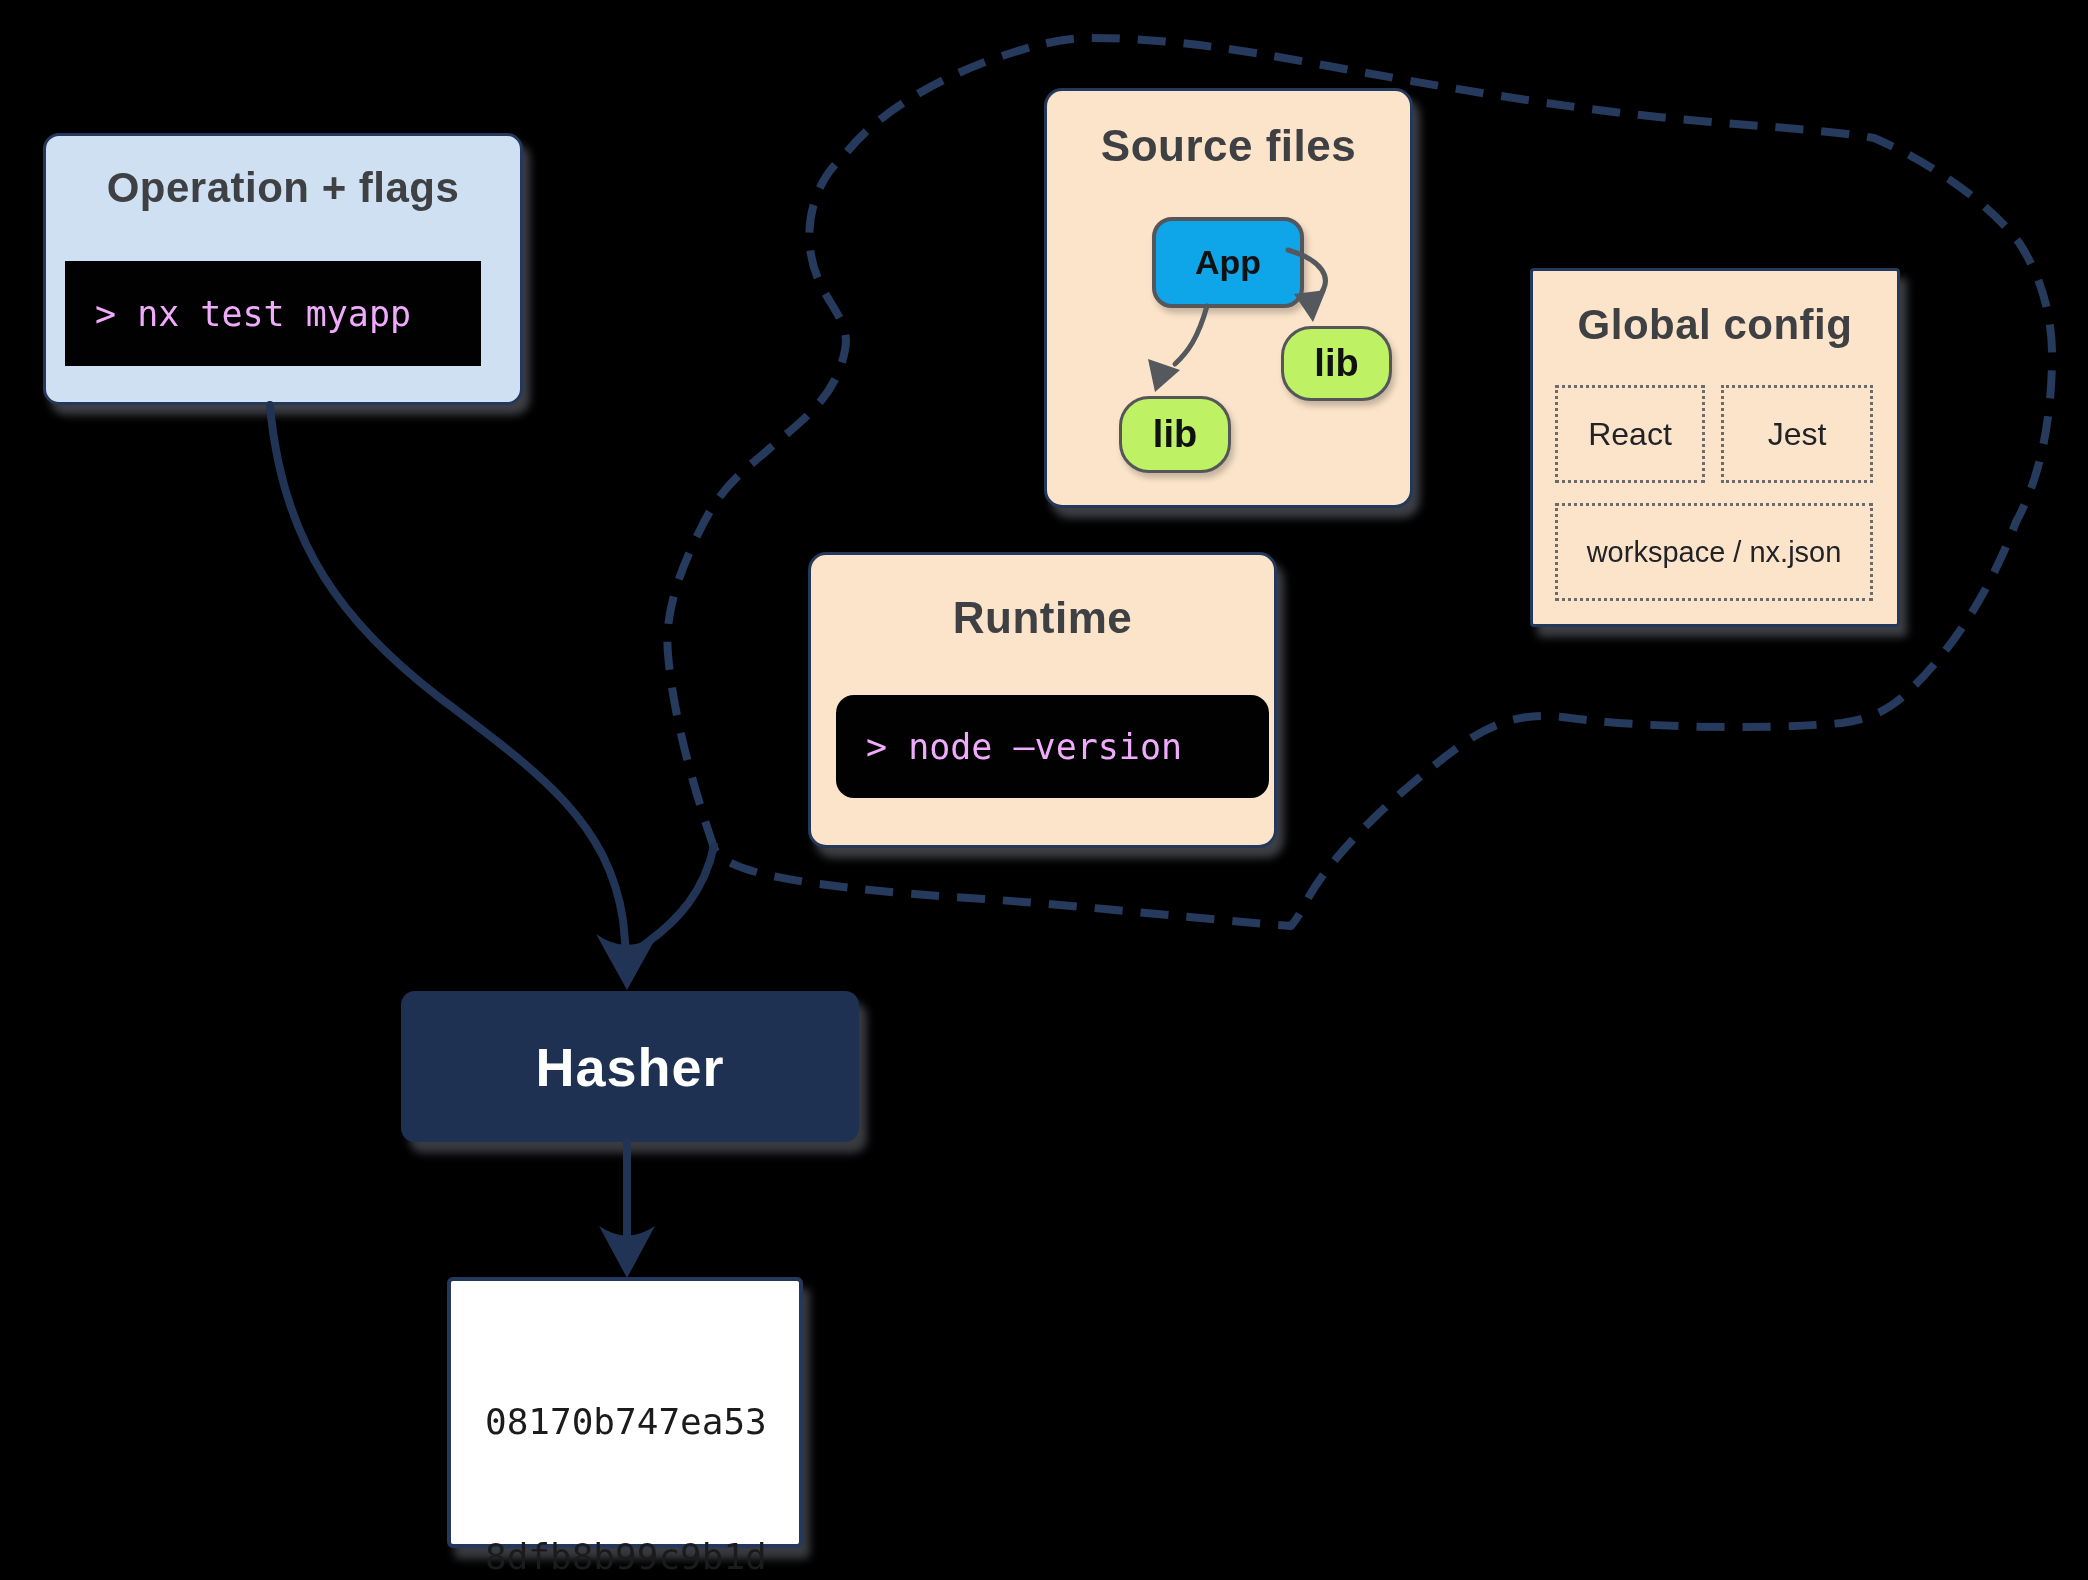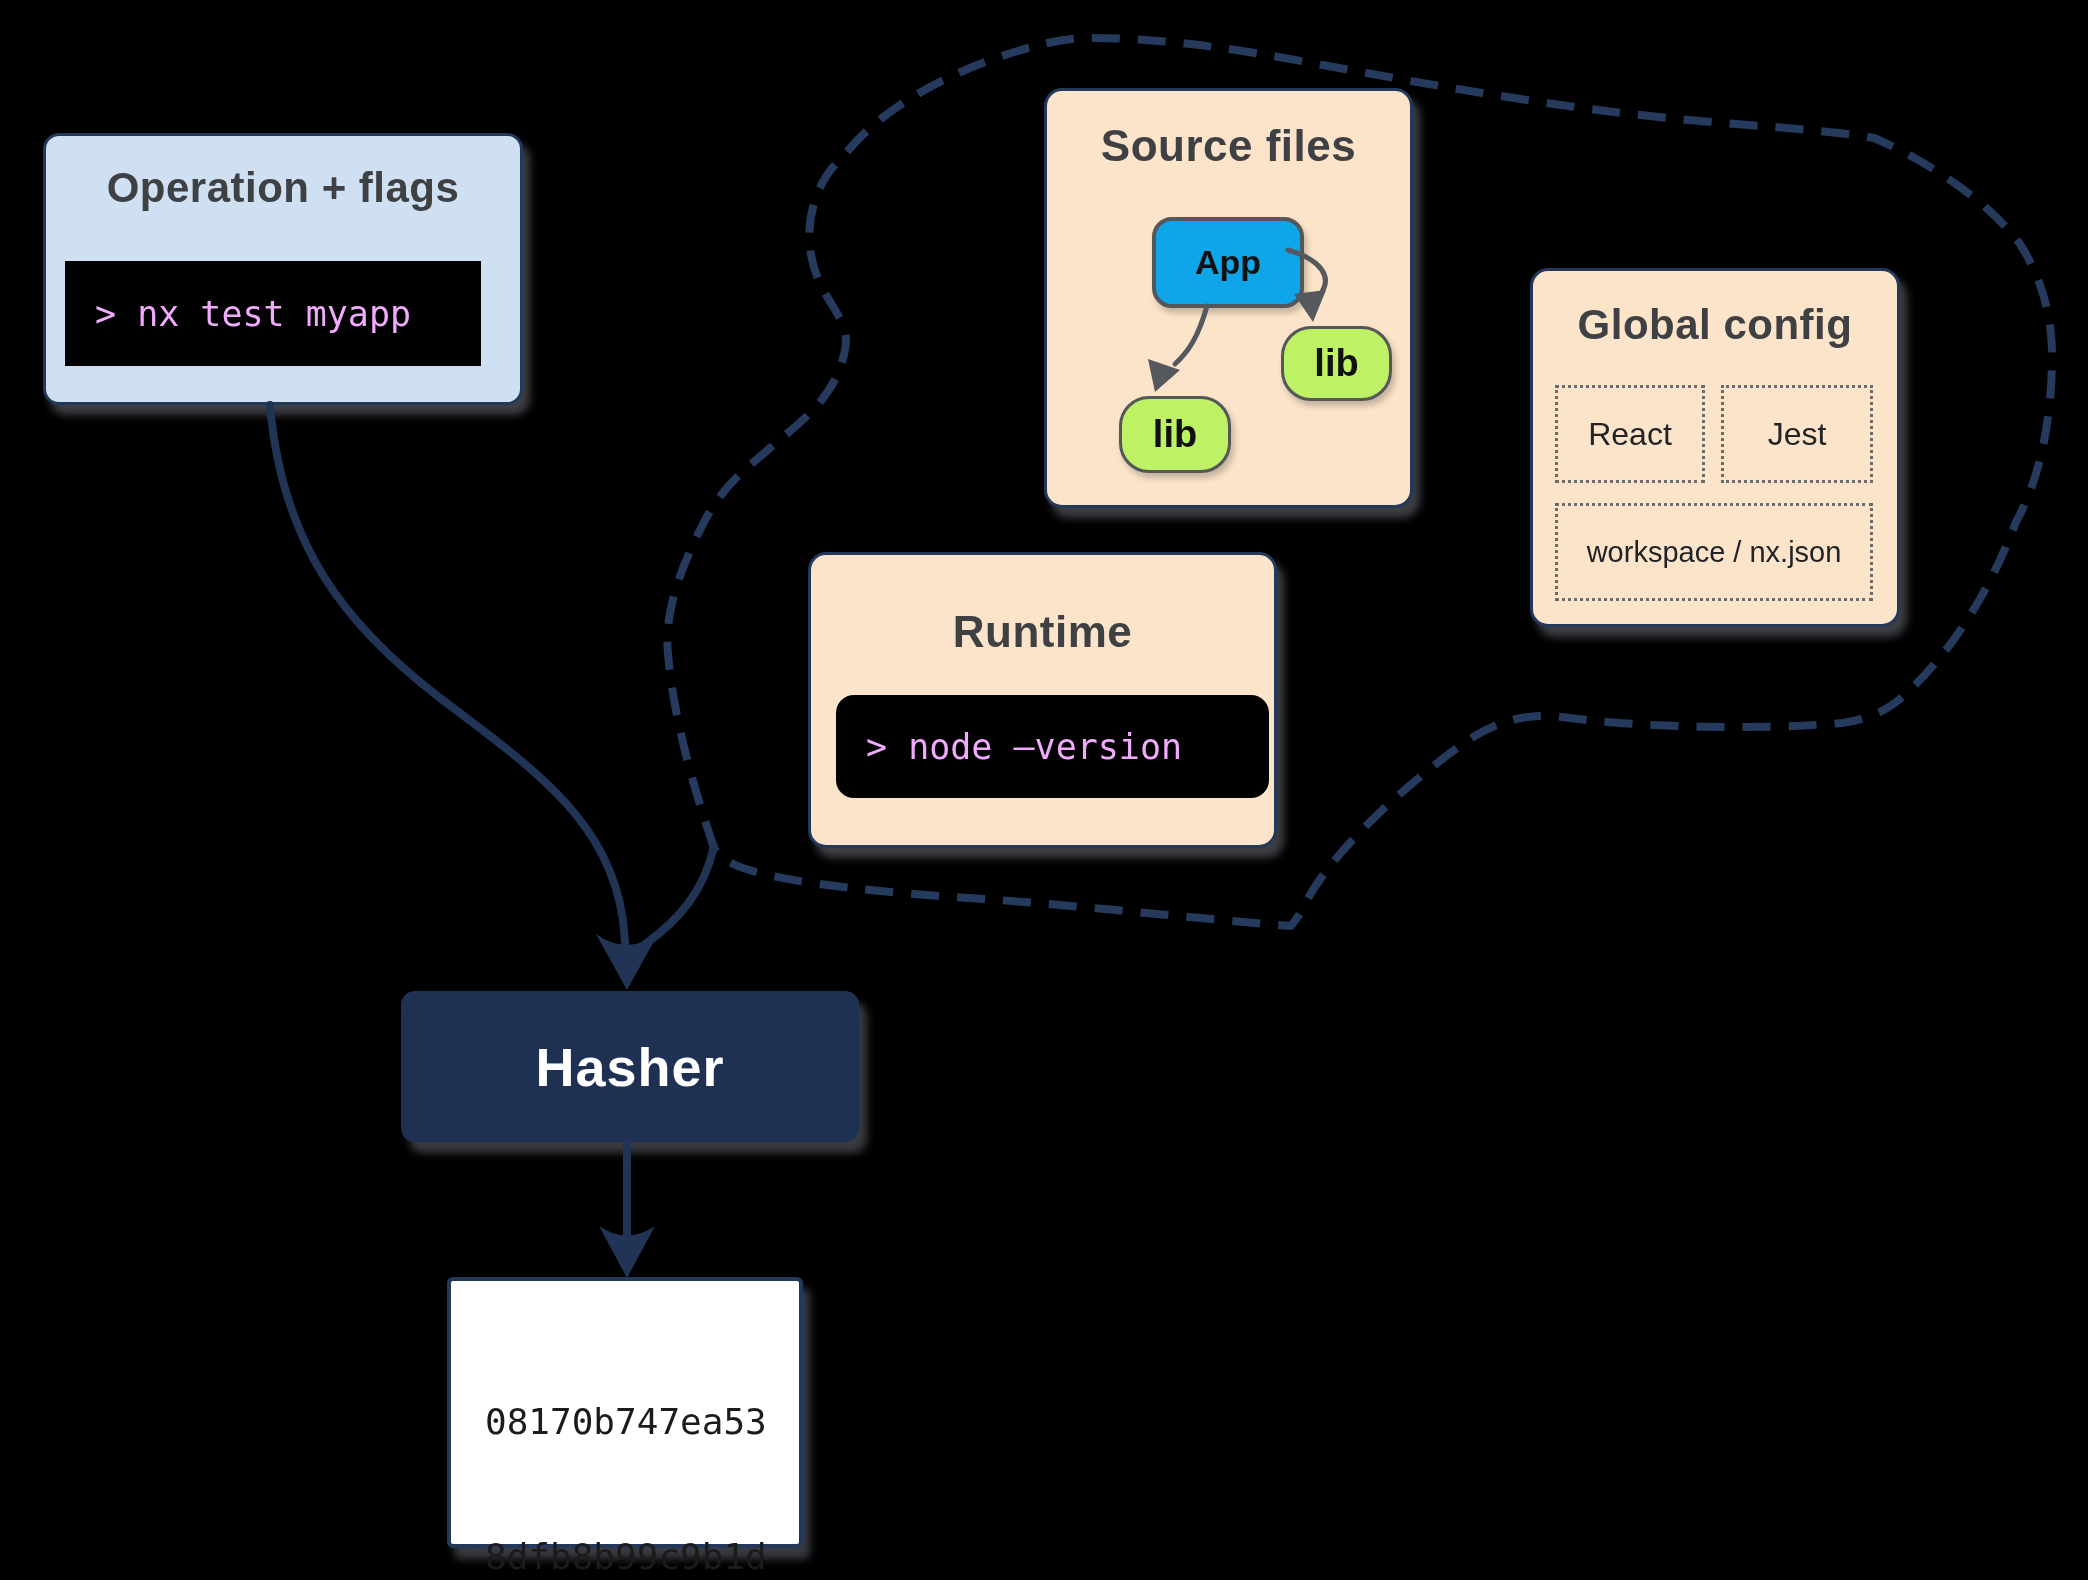--- a/index.html
+++ b/index.html
@@ -60,38 +60,38 @@
     justify-content: center;
     font-weight: bold;
     color: #111;
     box-shadow: 3px 5px 6px rgba(0,0,0,0.22);
   }
   .app-node  { left: 105px; top: 126px; width: 152px; height: 91px; background: #0ea5e9; border-radius: 20px; font-size: 34px; }
   .lib-node  { background: #bef264; border-radius: 30px; font-size: 38px; border-width: 3px; }
   .lib-right { left: 234px; top: 235px; width: 111px; height: 75px; }
   .lib-left  { left: 72px;  top: 305px; width: 112px; height: 77px; }
   
-  .global-box   { left: 1530px; top: 268px; width: 370px; height: 359px; background: #fbe4c9; border-radius: 18px; }
+  .global-box   { left: 1530px; top: 268px; width: 370px; height: 359px; background: #fbe4c9; border-radius: 4px; }
   .global-title { top: 30px; font-size: 42px; }
   .dotted-box {
     position: absolute;
     border: 3px dotted #6b6b6b;
     box-sizing: border-box;
     display: flex;
     align-items: center;
     justify-content: center;
     color: #222326;
     font-size: 32px;
   }
   .react-box { left: 22px;  top: 114px; width: 150px; height: 98px; }
   .jest-box  { left: 188px; top: 114px; width: 152px; height: 98px; }
   .ws-box    { left: 22px;  top: 232px; width: 318px; height: 98px; font-size: 29px; }
   
   .runtime-box   { left: 808px; top: 552px; width: 469px; height: 296px; background: #fbe4c9; border-radius: 18px; }
-  .runtime-title { top: 38px; font-size: 44px; margin-top: 14px; }
+  .runtime-title { top: 38px; font-size: 44px; }
   .runtime-terminal { left: 25px; top: 140px; width: 433px; height: 103px; border-radius: 18px; }
   
   .hasher-box {
     position: absolute;
     left: 401px; top: 991px; width: 458px; height: 151px;
     background: #1f3153;
     border-radius: 14px;
     display: flex;
     align-items: center;
     justify-content: center;

